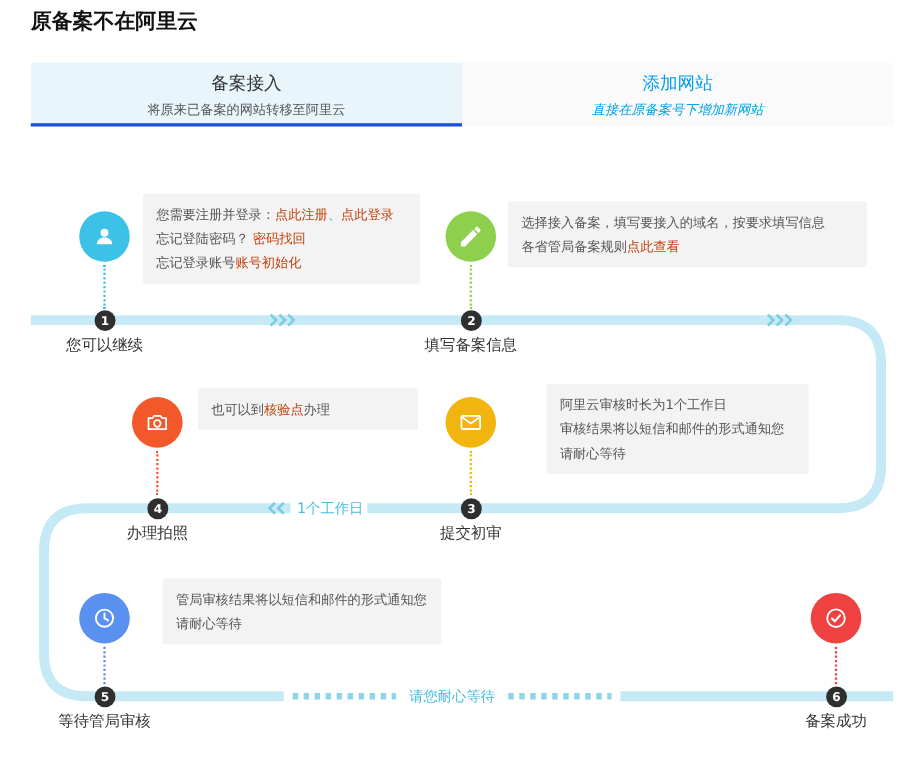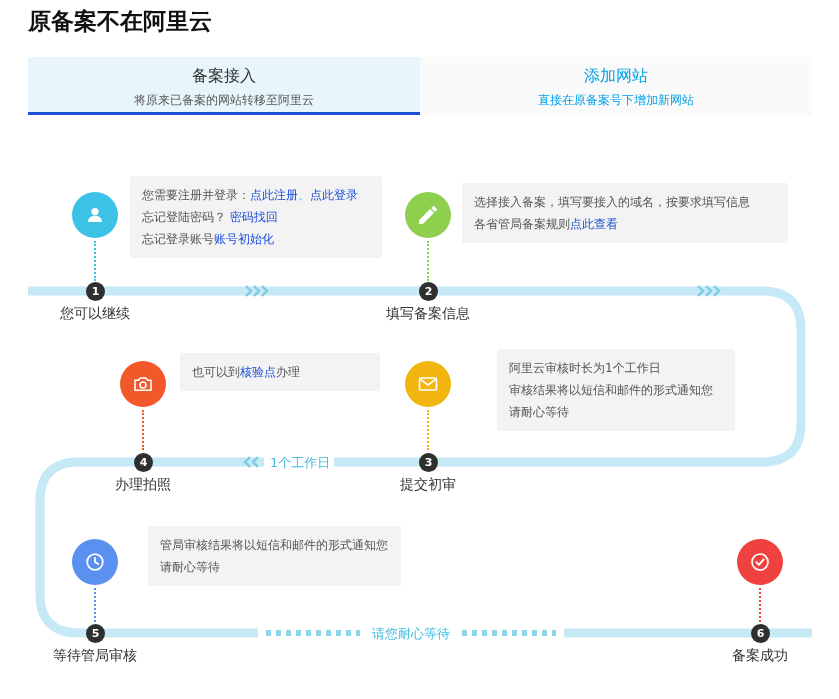--- a/index.html
+++ b/index.html
@@ -1,40 +1,40 @@
 <!DOCTYPE html>
 <html><head>
 <meta charset="utf-8">
 <style>
   html,body { margin:0; padding:0; background:#fff; font-family:"DejaVu Sans","Liberation Sans",sans-serif; }
   .stage { position:relative; width:839px; height:699px; background:#fff; overflow:hidden; }
 
-  .page-title { position:absolute; left:28px; top:6px; font-size:23px; font-weight:bold; color:#111; }
+  .page-title { position:absolute; left:28px; top:6px; font-size:19px; font-weight:bold; color:#111; }
 
   .tabs { position:absolute; left:28px; top:57px; width:784px; height:58px; display:flex; }
   .tab { flex:1; text-align:center; box-sizing:border-box; padding-top:9px; cursor:pointer; }
   .tab-active { background:#e8f6fc; border-bottom:3px solid #1d4ed8; }
   .tab-active .tab-title { color:#333; font-size:16px; }
   .tab-active .tab-sub { color:#555; font-size:12px; margin-top:5px; }
   .tab-inactive { background:#fafafa; }
   .tab-inactive .tab-title { color:#00a0e9; font-size:16px; }
-  .tab-inactive .tab-sub { color:#00a0e9; font-size:12px; margin-top:5px; }
+  .tab-inactive .tab-sub { color:#00a0e9; font-size:12px; margin-top:5px;font-style:italic; }
 
   .flow-svg { position:absolute; left:0; top:0; }
 
   .icon-circle { position:absolute; width:46px; height:46px; border-radius:50%;
                  display:flex; align-items:center; justify-content:center; background:#ccc; }
   .connector { position:absolute; width:0; border-left:2px dotted #999; }
   .badge { position:absolute; width:19px; height:19px; border-radius:50%; background:#2f2f2f;
            color:#fff; font-size:11px; font-weight:bold; text-align:center; line-height:19px; }
   .step-name { position:absolute; transform:translateX(-50%); font-size:14px; color:#333; white-space:nowrap; }
 
   .tip { position:absolute; background:#f3f3f3; border-radius:2px; padding:8px 12px;
          font-size:12px; line-height:22px; color:#555; box-sizing:border-box; }
-  .lnk { color:#1d4ed8; cursor:pointer; text-decoration:none; }
+  .lnk { color:#c2410c; cursor:pointer; text-decoration:none; }
   .lnk-sep { color:#00a0e9; }
 
   .path-label { position:absolute; font-size:13px; color:#45bde0; white-space:nowrap; line-height:17px; }
   .center-label { transform:translateX(-50%);text-align:center; }
 </style>
 </head>
 <body>
 
 <div class="stage">
 

